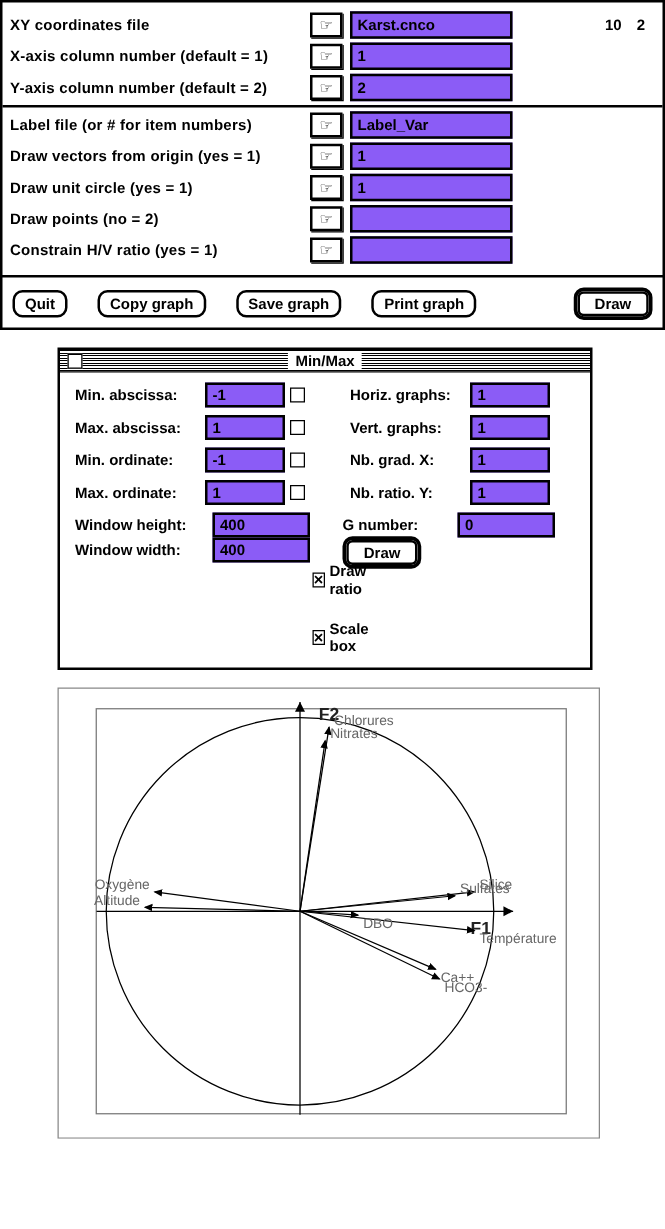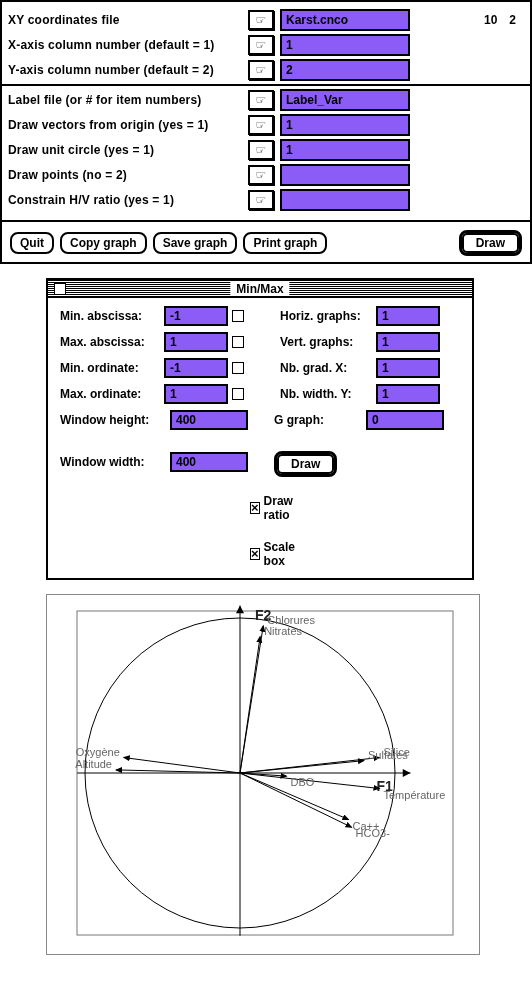--- a/index.html
+++ b/index.html
@@ -69,21 +69,21 @@
     padding: 2px 4px;
     font-family: inherit;
     font-size: 12px;
     background: #8b5cf6;
     font-weight: bold;
   }
   .labels .textbox { width: 130px; }
   .tail { margin-left: auto; display: flex; gap: 12px; font-weight: bold; padding-right: 8px;}
   .btnrow {
     display: flex;
-    gap: 6px;
+    gap: 24px;
     padding: 6px 8px;
     align-items: center;
   }
   .btn {
     border: 2px solid #000;
     padding: 2px 8px;
     border-radius: 8px;
     font-weight: bold;
     font-size: 12px;
     background: #fff;
@@ -116,21 +116,21 @@
   .chk.x::before {
     content: "×";
     display: block;
     line-height: 9px;
     text-align: center;
     font-size: 13px;
   }
   .minmax-bottom {
     display: grid;
     grid-template-columns: 110px 80px 24px 200px;
-    row-gap: 22px;
+    row-gap: 0;
     align-items: center;
     padding: 6px 2px 10px 12px;
     font-weight: bold;
   }
   .minmax-bottom .textbox { width: 78px; }
   .chklabel { display: flex; align-items: center; gap: 4px; font-weight: bold;}
   
   .chartbox {
     margin-left: 46px;
     width: 434px;
@@ -255,30 +255,30 @@
     <input class="textbox" value="-1" style="">
     <span class="chk"></span>
     <span></span>
     <span>Nb. grad. X:</span>
     <input class="textbox" value="1" style="">
 
     <span>Max. ordinate:</span>
     <input class="textbox cursor" value="1" style="">
     <span class="chk"></span>
     <span></span>
-    <span>Nb. width. Y:</span>
+    <span>Nb. ratio. Y:</span>
     <input class="textbox" value="1" style="">
   </div>
 
   <div class="minmax-bottom">
     <span>Window height:</span>
     <input class="textbox" value="400" style="">
     <span></span>
     <span style="display:flex;gap:8px;align-items:center;">
-      <span style="width:84px">G graph:</span>
+      <span style="width:84px">G number:</span>
       <input class="textbox" value="0" style="">
     </span>
 
     <span>Window width:</span>
     <input class="textbox" value="400" style="">
     <span></span>
 
     <span style="padding-top:4px">
       <span class="btn heavy">Draw</span>
     </span>

